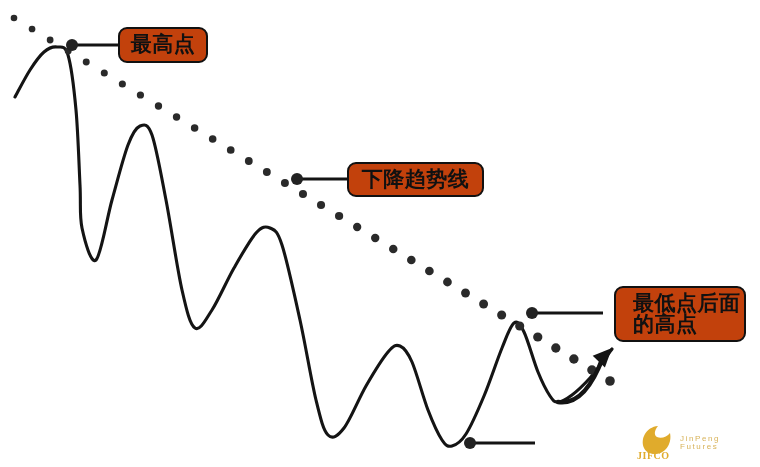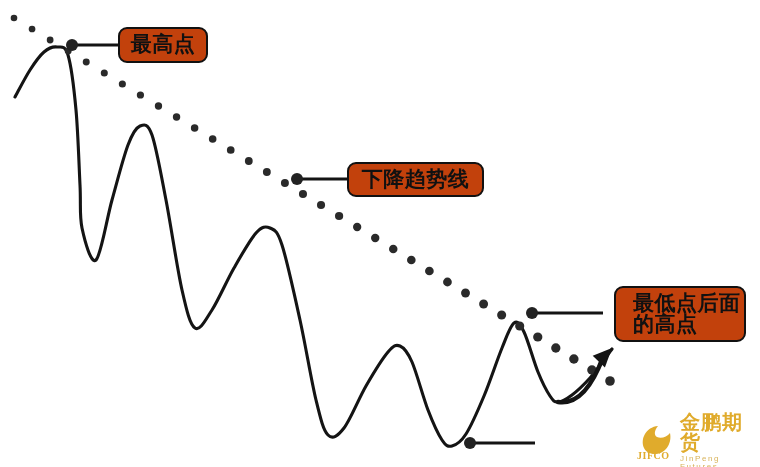--- a/index.html
+++ b/index.html
@@ -202,18 +202,17 @@
 
 
   <div id="logo">
     <div id="logo-mark">
       <svg width="44" height="42" viewBox="0 0 44 42" xmlns="http://www.w3.org/2000/svg">
         <path d="M10 28 C6 19 12 7 24 6 C20 11 20 15 23 17 C27 19 33 17 36 13 C38 22 33 33 22 34 C16 34 12 32 10 28 Z" fill="#e0ab2c"></path>
       </svg>
       <span id="logo-abbr">JIFCO</span>
     </div>
     <div id="logo-text-wrap">
-      <span id="logo-cn">金鹏期货</span>
       <span id="logo-en">JinPeng Futures</span>
     </div>
   </div>
 
 </div>
 
 </body></html>

